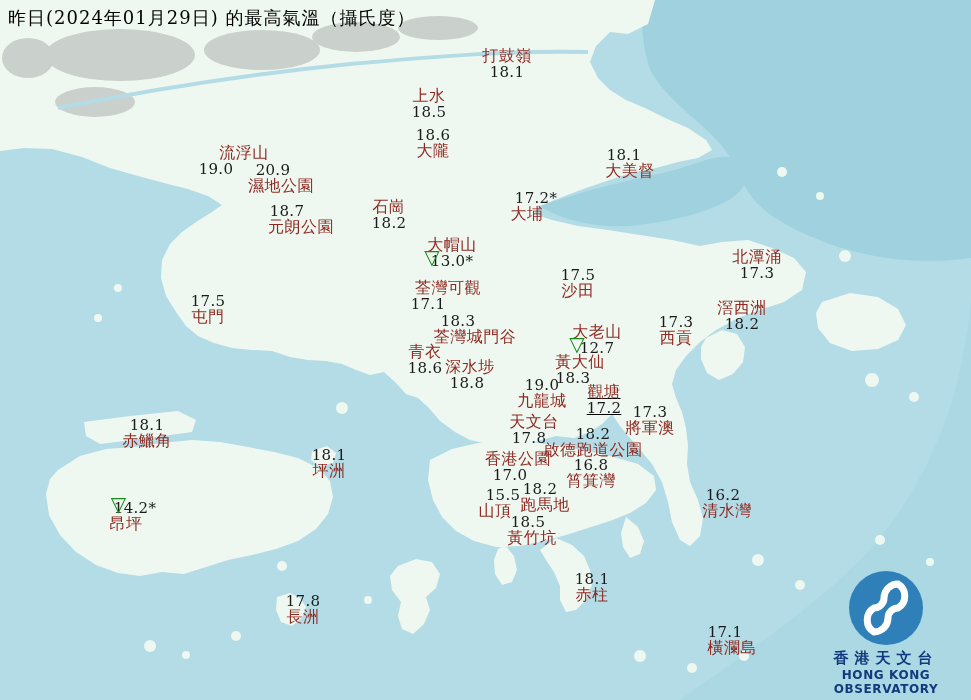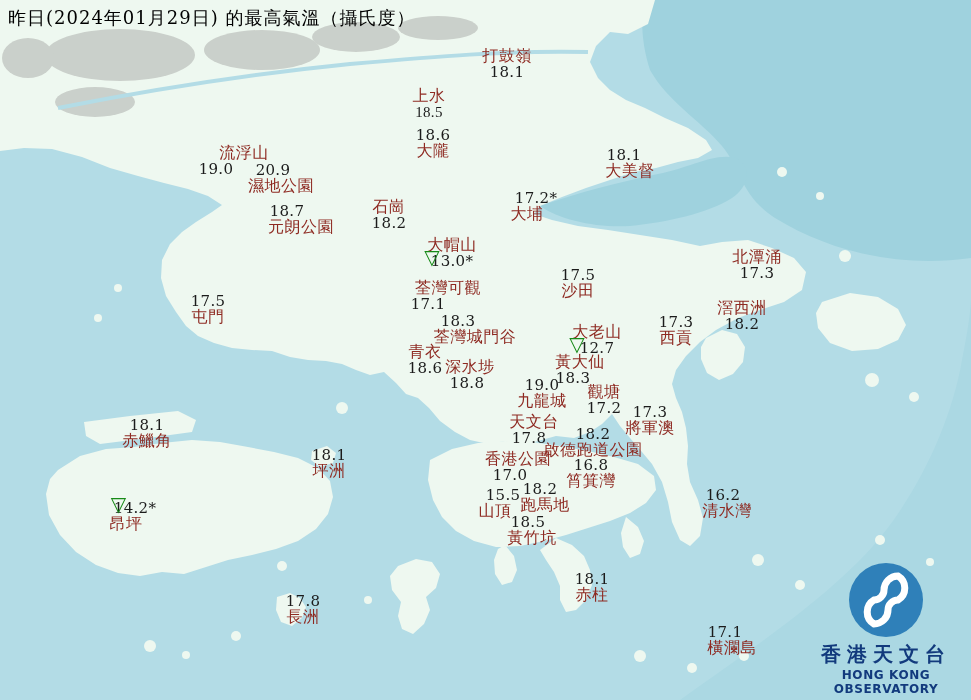--- a/index.html
+++ b/index.html
@@ -31,21 +31,21 @@
   .station .value .marker {
     position:absolute; left:-3px; top:-4px;
     font-size:20px; color:var(--color-marker-green,#178a17);
   }
   .logo {
     position:absolute; right:10px; bottom:4px; width:150px;
     text-align:center; color:var(--color-logo-text,#123a7d);
   }
   .logo svg { display:block; margin:0 auto; }
   .logo-zh {
-    font-size:20px; font-weight:bold; letter-spacing:6px; margin-top:3px;
+    font-size:15px; font-weight:bold; letter-spacing:6px; margin-top:3px;
     font-family:"DejaVu Sans","Liberation Sans",sans-serif;
   }
   .logo-en {
     font-size:12px; font-weight:bold; letter-spacing:0.6px;
     font-family:"DejaVu Sans","Liberation Sans",sans-serif;
   }
 </style>
 </head>
 <body>
 
@@ -109,21 +109,21 @@
     <path fill="none" stroke-width="4" d="M 58,108 C 150,90 250,74 350,64 C 430,57 510,50 588,52" stroke="#b3dce6"></path>
   </svg>
 
   <div class="title">昨日(2024年01月29日) 的最高氣溫（攝氏度）</div>
 
   <div class="stations-layer">
       <div class="station" style="left: 507px; top: 48px;">
         <span class="name">打鼓嶺</span>
         <span class="value">18.1</span>
       </div>
-      <div class="station" style="left: 429px; top: 88px; font-family: Liberation Serif, serif;">
+      <div class="station" style="left: 429px; top: 88px;">
         <span class="name">上水</span>
         <span class="value">18.5</span>
       </div>
       <div class="station" style="left: 433px; top: 127px;">
         <span class="value">18.6</span>
         <span class="name">大隴</span>
       </div>
       <div class="station" style="left: 244px; top: 145px;">
         <span class="name">流浮山</span>
         <span class="value" style="transform: translateX(-28px);">19.0</span>
@@ -193,21 +193,21 @@
         <span class="value" style="transform: translateX(-7px);">18.3</span>
       </div>
       <div class="station" style="left: 470px; top: 359px;">
         <span class="name">深水埗</span>
         <span class="value" style="transform: translateX(-3px);">18.8</span>
       </div>
       <div class="station" style="left: 542px; top: 377px;">
         <span class="value">19.0</span>
         <span class="name">九龍城</span>
       </div>
-      <div class="station" style="left: 604px; top: 384px;">
+      <div class="station" style="left: 604px; top: 384px; text-decoration: underline;">
         <span class="name">觀塘</span>
         <span class="value">17.2</span>
       </div>
       <div class="station" style="left: 650px; top: 404px;">
         <span class="value">17.3</span>
         <span class="name">將軍澳</span>
       </div>
       <div class="station" style="left: 534px; top: 414px;">
         <span class="name">天文台</span>
         <span class="value" style="transform: translateX(-5px);">17.8</span>

